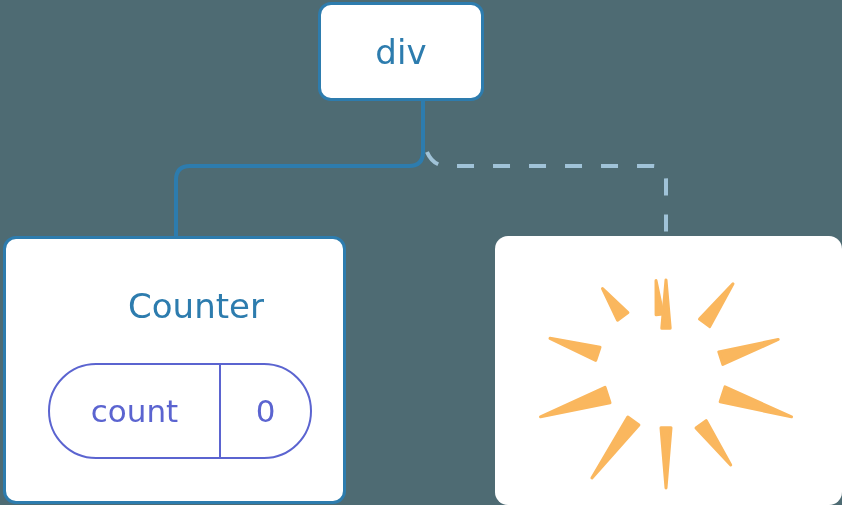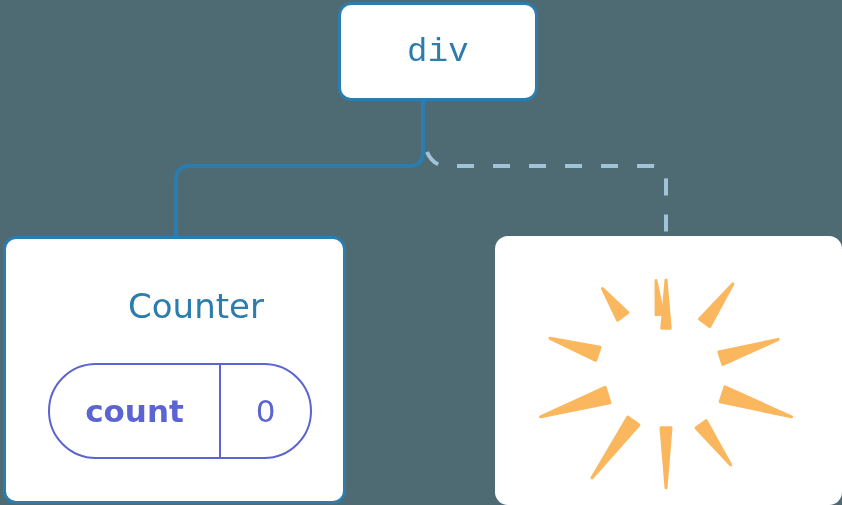--- a/index.html
+++ b/index.html
@@ -25,30 +25,29 @@
     width: 842px;
     height: 505px;
   }
   .node {
     position: absolute;
     background: #ffffff;
     box-sizing: border-box;
   }
   
   #node-div {
-    left: 338px;
+    left: 318px;
     top: 2px;
-    width: 200px;
+    width: 166px;
     height: 99px;
     border: 3px solid #2d7cae;
     border-radius: 13px;
     display: flex;
     align-items: center;
     justify-content: center;
-    font-family: Liberation Mono, monospace;
   }
   #node-div .node-title {
     color: #2d7cae;
     font-size: 34px;
     font-weight: 400;
     letter-spacing: 0.2px;
     line-height: 1;
   }
   
   #node-counter {
@@ -85,21 +84,20 @@
     align-items: stretch;
   }
   .state-key {
     flex: 0 0 169px;
     display: flex;
     align-items: center;
     justify-content: center;
     color: #5b64d0;
     font-size: 31px;
     line-height: 1;
-    font-weight: bold;
   }
   .state-divider {
     width: 2px;
     background: #5b64d0;
     flex: 0 0 2px;
   }
   .state-value {
     flex: 1 1 auto;
     display: flex;
     align-items: center;

